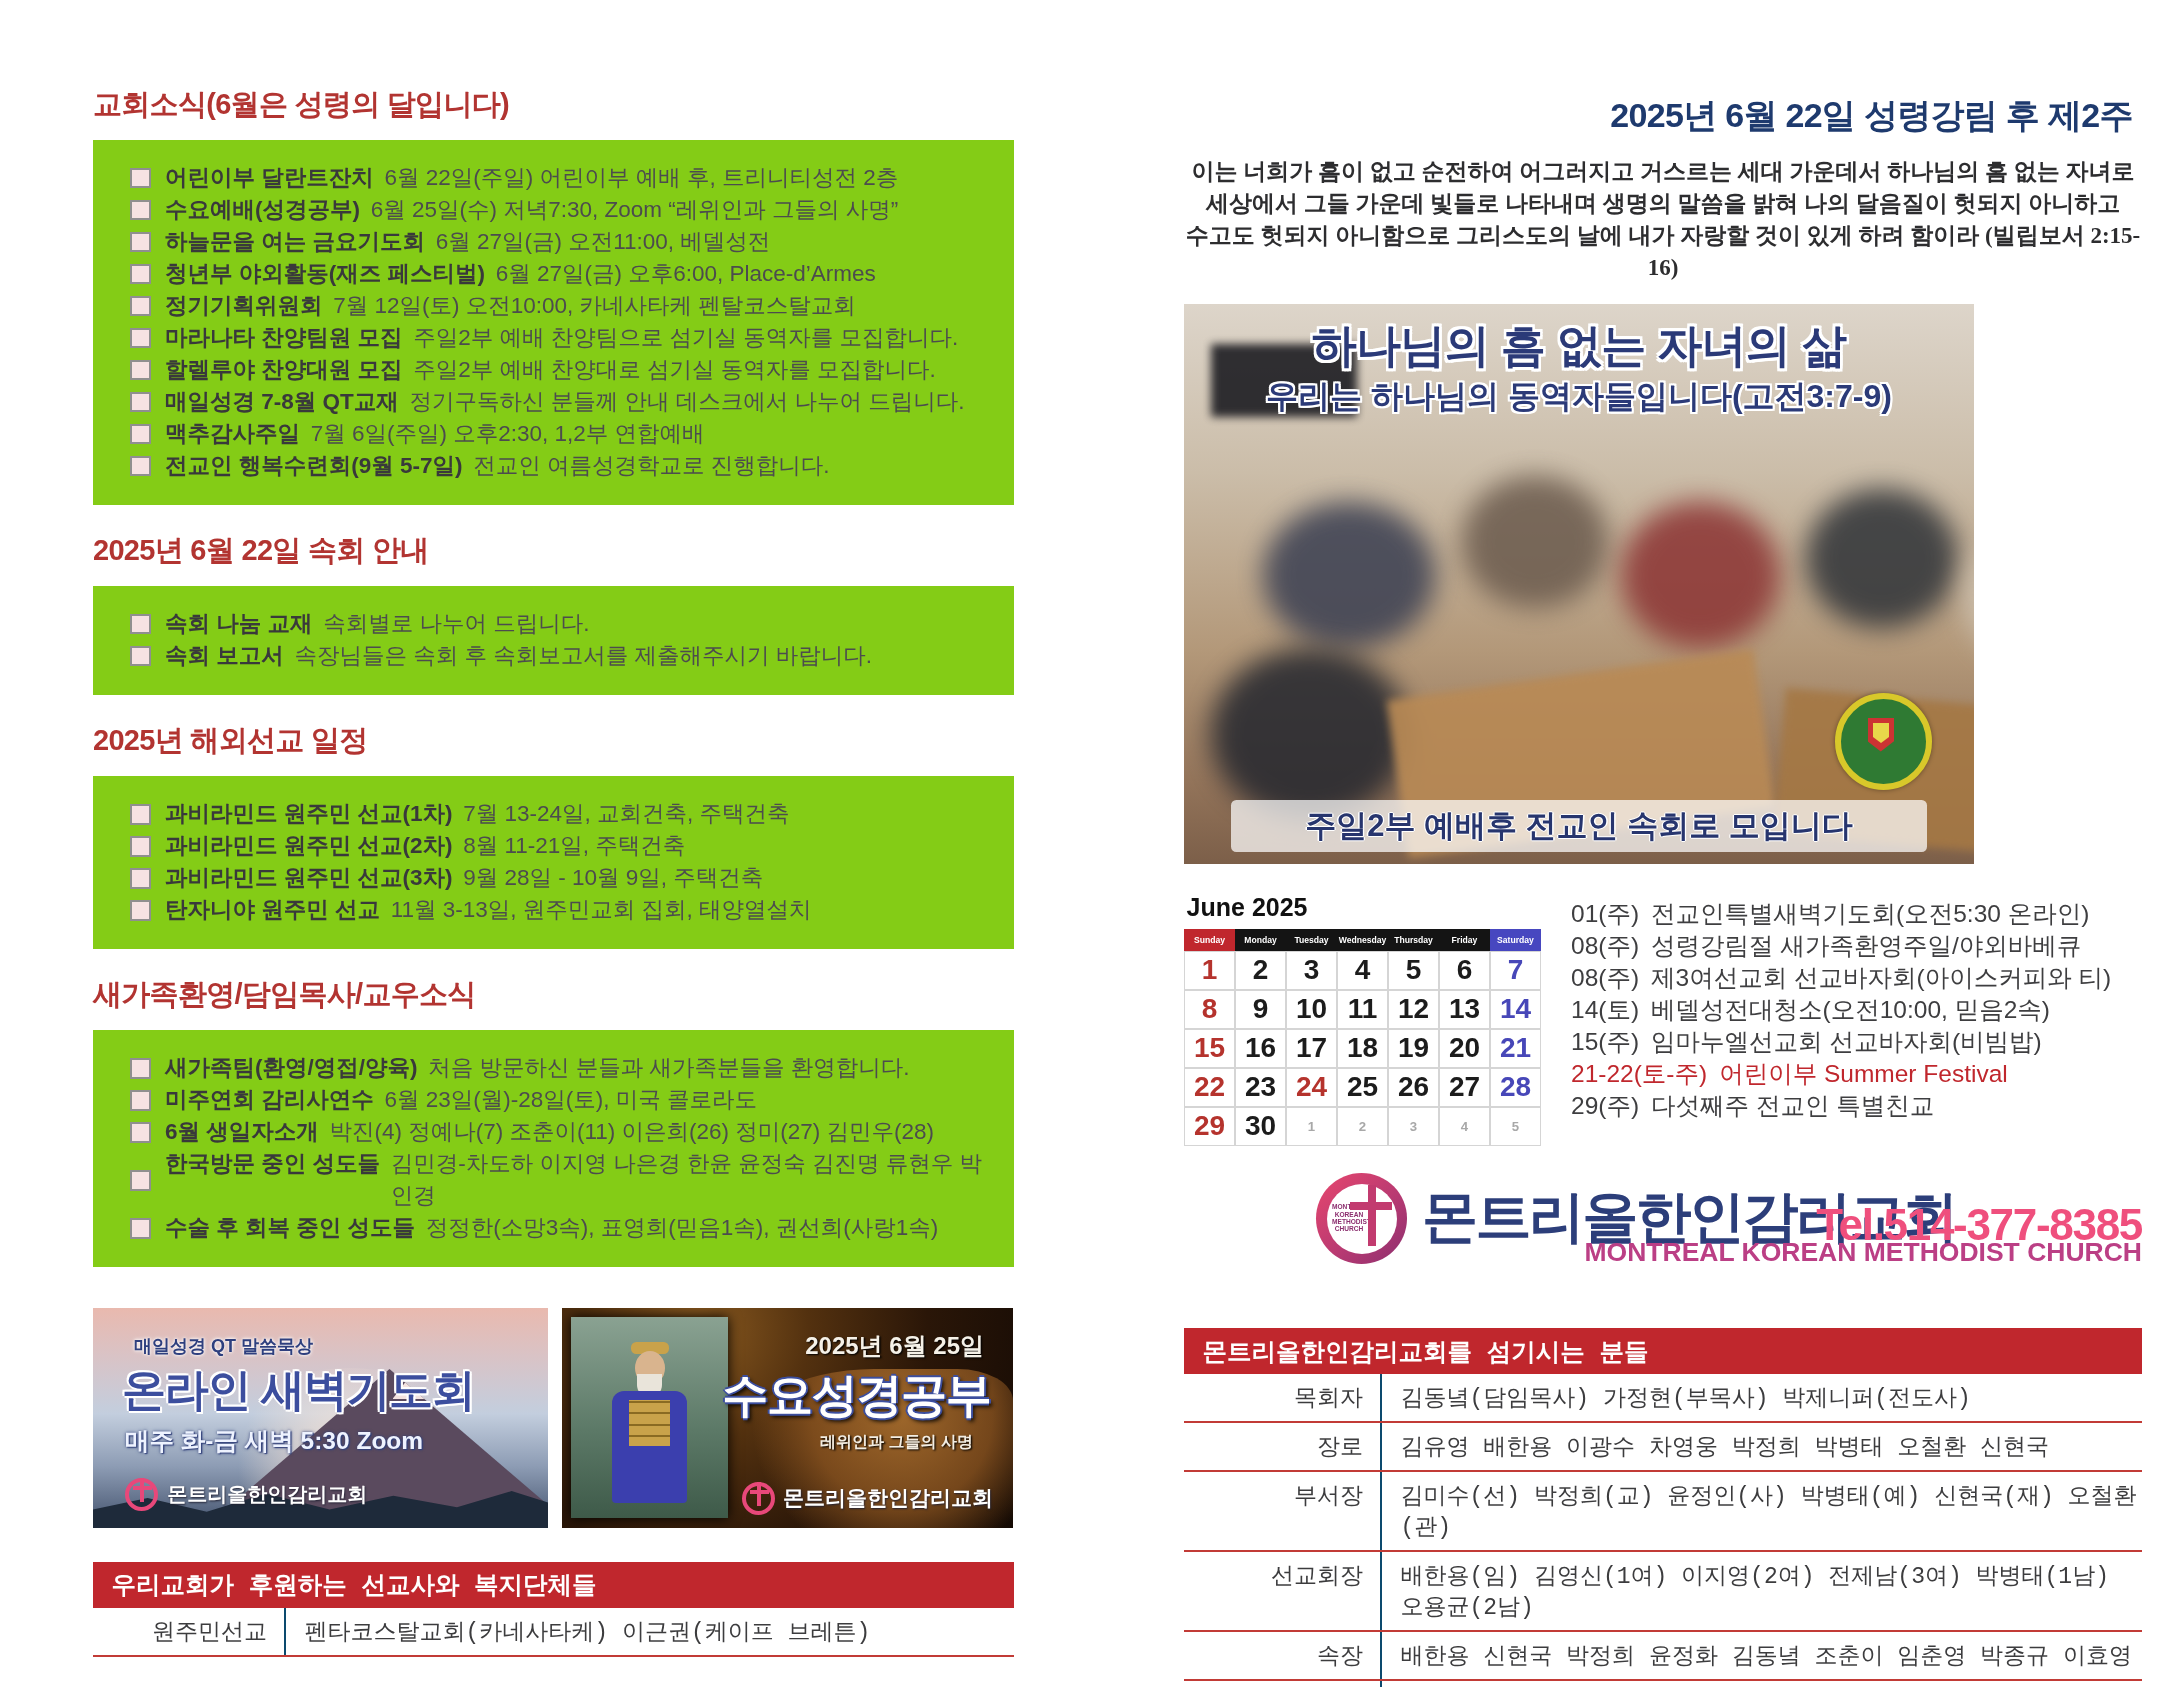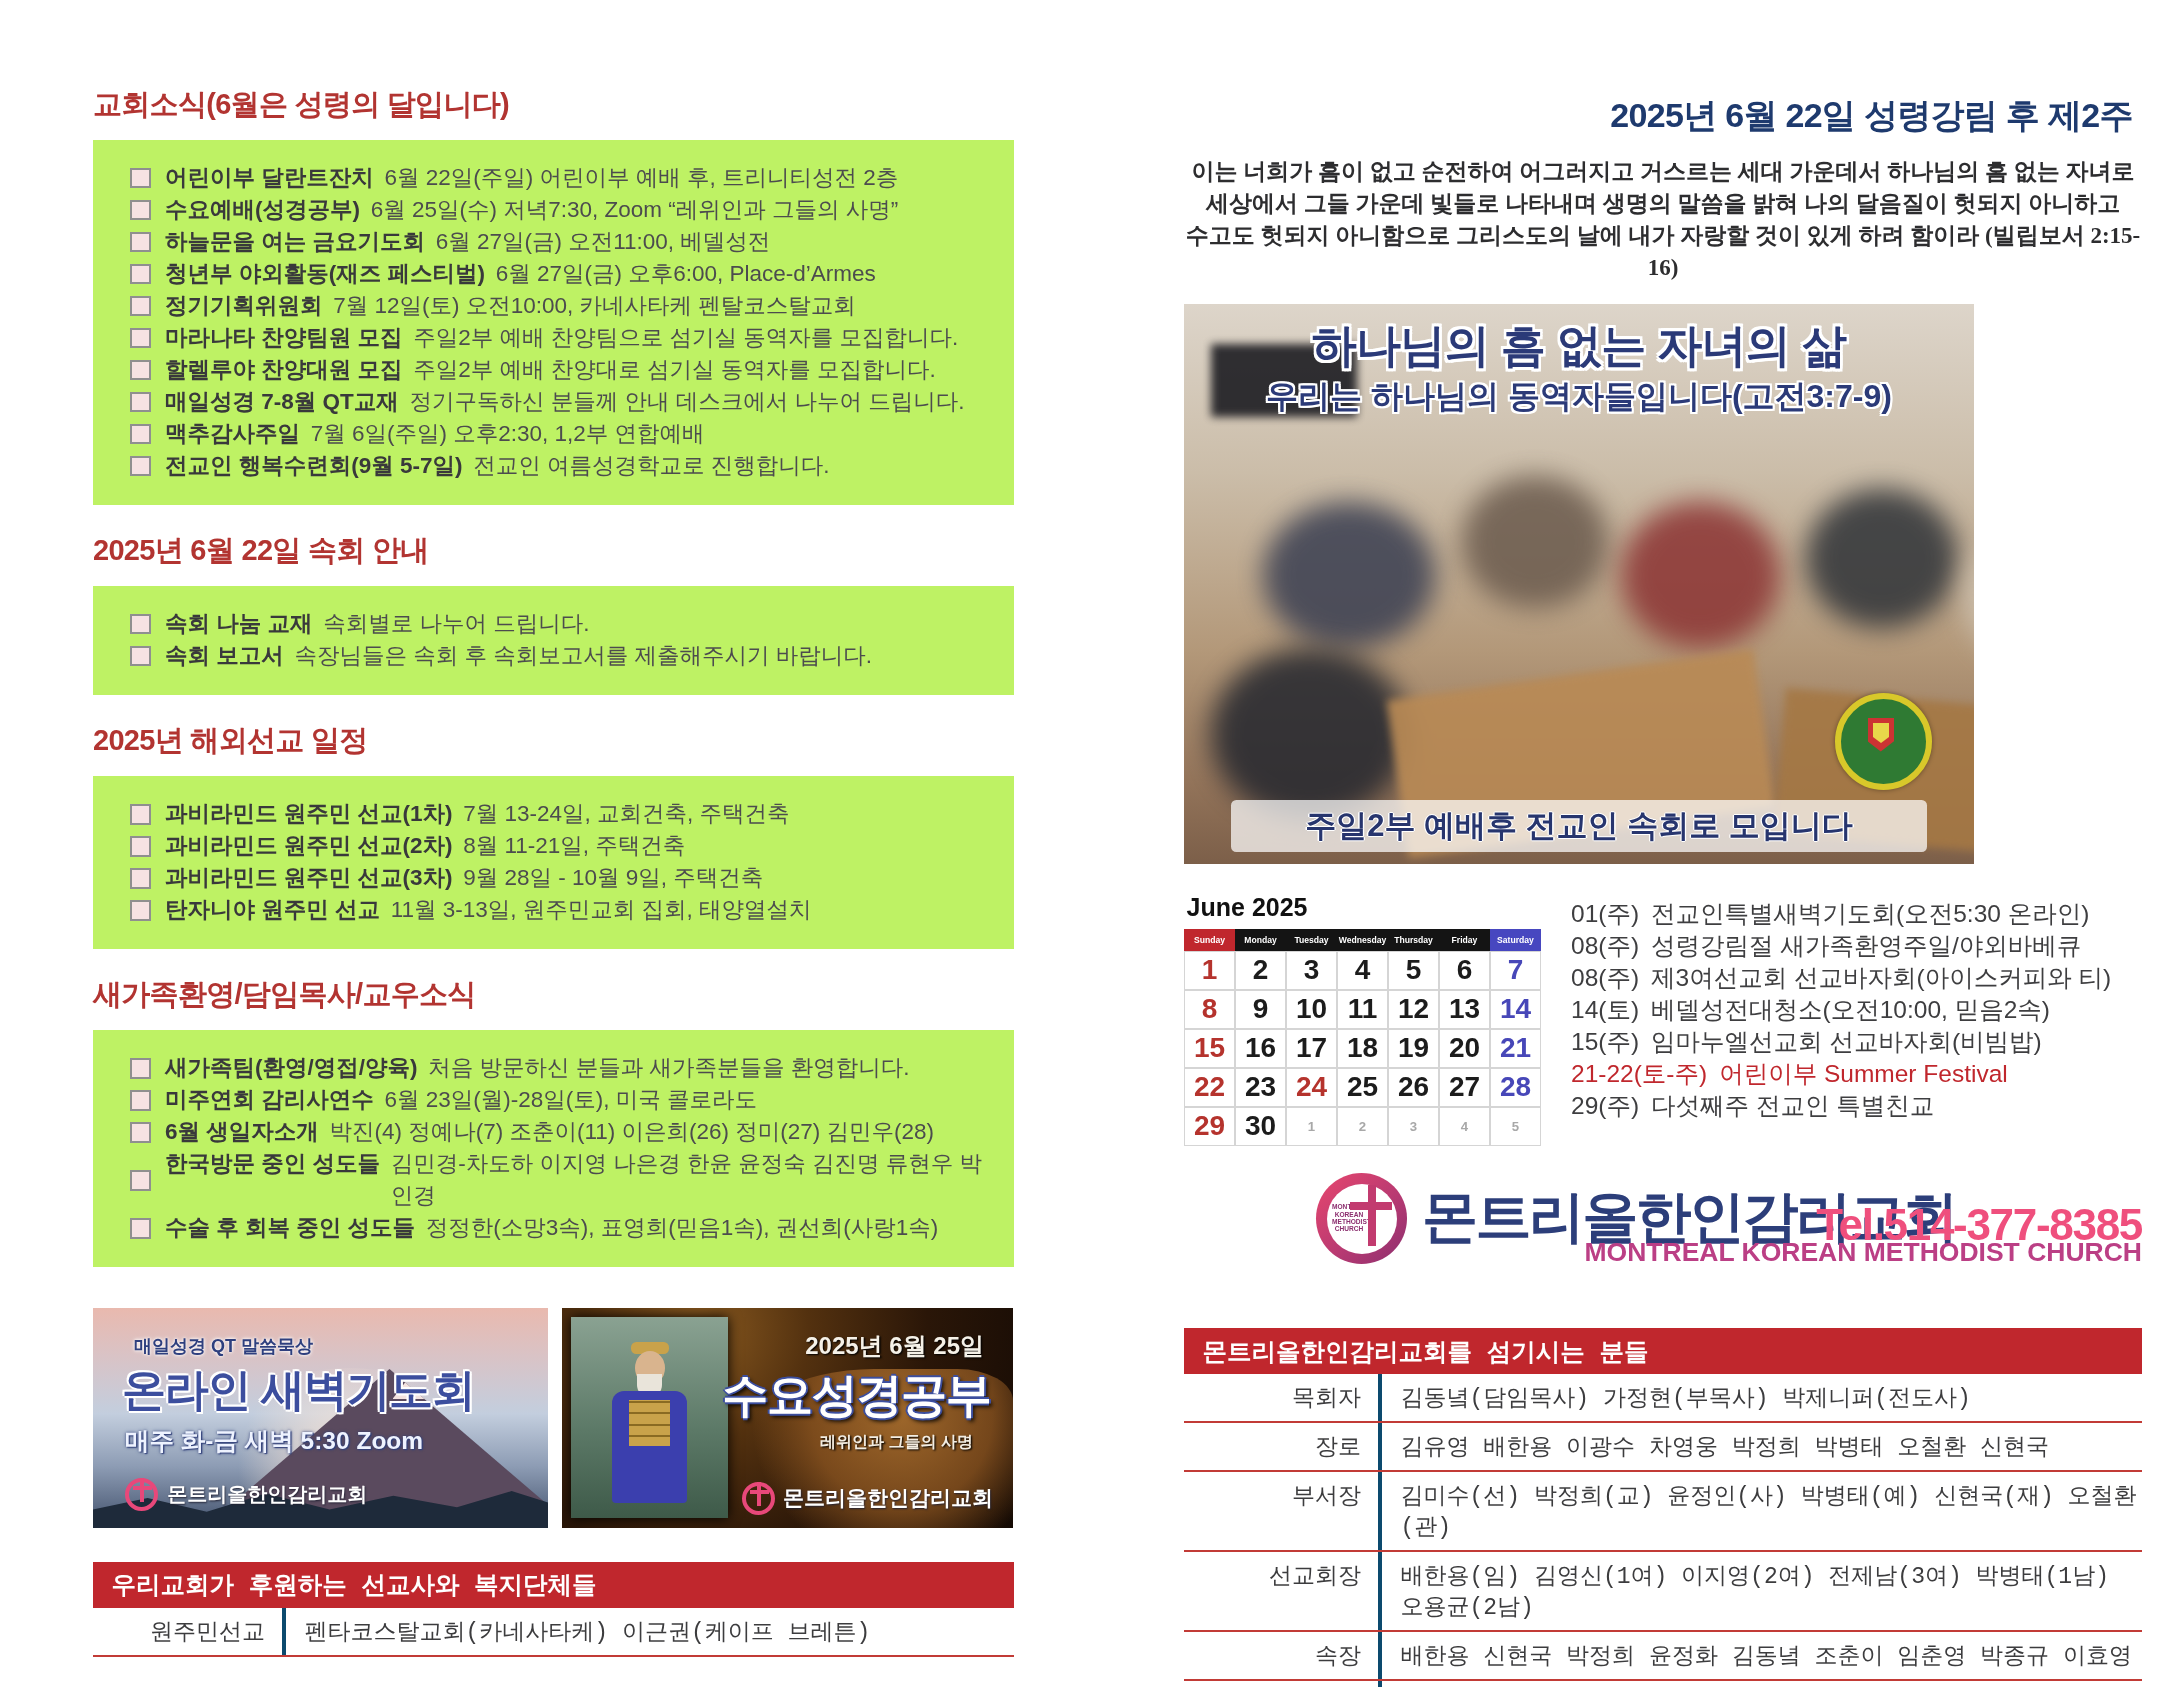--- a/index.html
+++ b/index.html
@@ -4,21 +4,21 @@
 <style>
   html,body{margin:0;padding:0;background:#888;}
   .page{position:relative;width:2183px;height:1687px;background:#ffffff;overflow:hidden;
         font-family:"Liberation Sans","DejaVu Sans",sans-serif;color:#3c3c3e;}
   
   .col-left{position:absolute;left:93px;top:85px;width:921px;}
   .col-right{position:absolute;left:1184px;top:93px;width:958px;}
   
   .sec-title{font-size:29px;font-weight:bold;color:#b23431;letter-spacing:-0.7px;margin:26.5px 0 14.6px 0;}
   .sec-title:first-child{margin-top:0;}
-  .pink-box{background:#bef264;padding:22.5px 24px 22.5px 37px;}
+  .pink-box{background:#84cc16;padding:22.5px 24px 22.5px 37px;}
   .li{display:flex;align-items:baseline;font-size:22.5px;line-height:32px;}
   .cb{width:16.5px;height:16.5px;border:2px solid #8f8f8f;margin-right:14.6px;flex:0 0 auto;align-self:center;background:#f6e2e3;}
   .lbl{font-weight:bold;color:#39393b;white-space:nowrap;}
   .txt{margin-left:10.6px;color:#4c4c4e;}
   
   .banner-row{display:flex;gap:14px;margin-top:41px;}
   .banner{position:relative;height:220px;overflow:hidden;}
   .banner-dawn{width:455px;background:linear-gradient(180deg,#e9b9ae 0%,#d9c3c6 22%,#c3cede 48%,#8d9cb4 72%,#41506b 100%);}
   .dawn-glow{position:absolute;right:60px;top:60px;width:278px;height:198px;border-radius:50%;
              background:radial-gradient(circle,#ffe9d8 0%,rgba(255,233,216,0) 65%);}
@@ -56,21 +56,21 @@
                text-shadow:-2px 0 #3c4e9e,2px 0 #3c4e9e,0 -2px #3c4e9e,0 2px #3c4e9e,2.6px 2.6px 4px #000;}
   .bible-sub{position:absolute;right:40px;top:124px;font-size:16px;font-weight:bold;color:#f3ede2;text-shadow:1.3px 1.3px 2px #000;}
   .bible-church{position:absolute;right:20px;bottom:13.2px;display:flex;align-items:center;gap:8px;}
   .bible-church .banner-church-name{font-size:21px;}
   
   .red-table{margin-top:34px;font-family:Liberation Mono, monospace;}
   .red-table-title{background:#c0272d;color:#ffffff;font-size:24.5px;font-weight:bold;padding:6.6px 18.5px;}
   .t-row{display:grid;border-bottom:2px solid #c23b36;}
   .support .t-row{grid-template-columns:193px 1fr;}
   .staff .t-row{grid-template-columns:198px 1fr;}
-  .t-role{text-align:right;padding:8px 17px 8px 0;font-size:23px;color:#3c3c3e;border-right:4px solid #0c4a6e;}
+  .t-role{text-align:right;padding:8px 17px 8px 0;font-size:23px;color:#3c3c3e;border-right:2px solid #0c4a6e;}
   .t-names{padding:8px 0 8px 18.5px;font-size:23px;color:#3c3c3e;white-space:pre-line;}
   
   .week-title{font-size:34px;font-weight:bold;color:#1e3a6e;text-align:right;padding-right:9.3px;letter-spacing:-0.7px;}
   .verse{margin-top:17px;font-size:23px;line-height:32px;font-weight:bold;color:#2d2d2f;text-align:center;
          white-space:pre-line;font-family:"Liberation Serif","DejaVu Serif",serif;}
   
   .photo{position:relative;margin-top:20px;width:790px;height:560px;overflow:hidden;
          background:linear-gradient(180deg,#ddd5ca 0%,#cbbda9 30%,#b39879 62%,#93745a 85%,#7c5f49 100%);}
   .ph-blob{position:absolute;border-radius:50%;filter:blur(13.2px);opacity:.85;}
   .ph-rect{position:absolute;filter:blur(4px);opacity:.9;}

